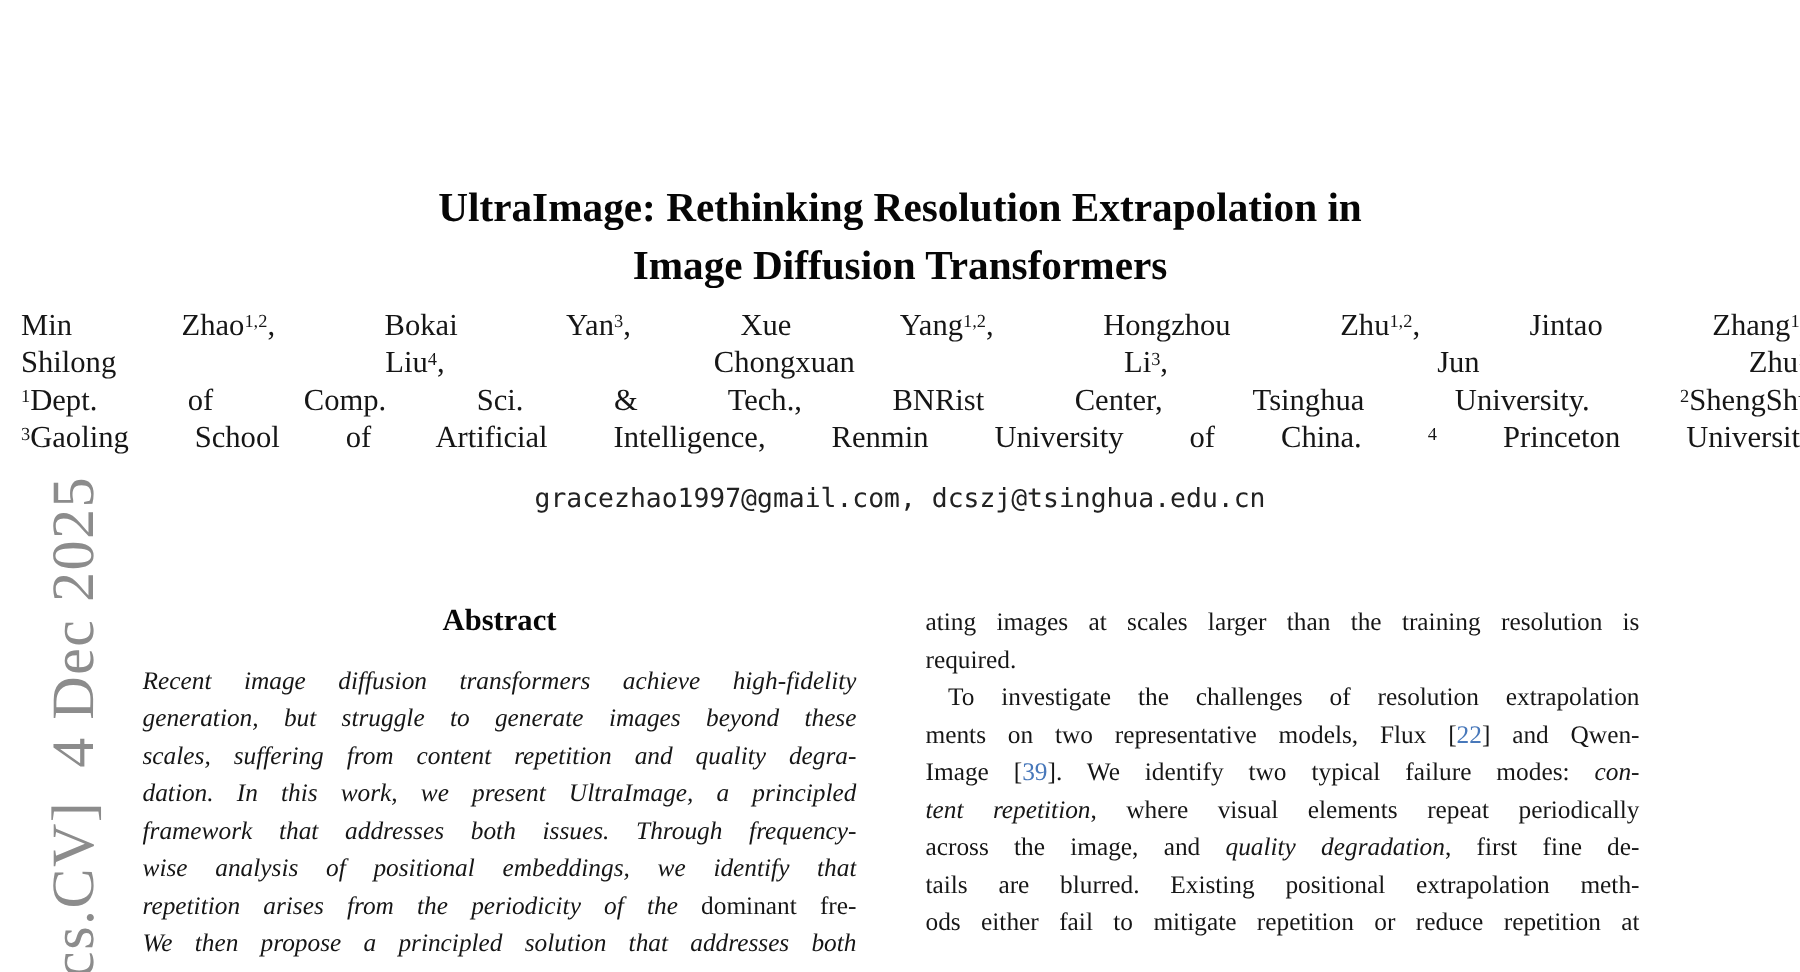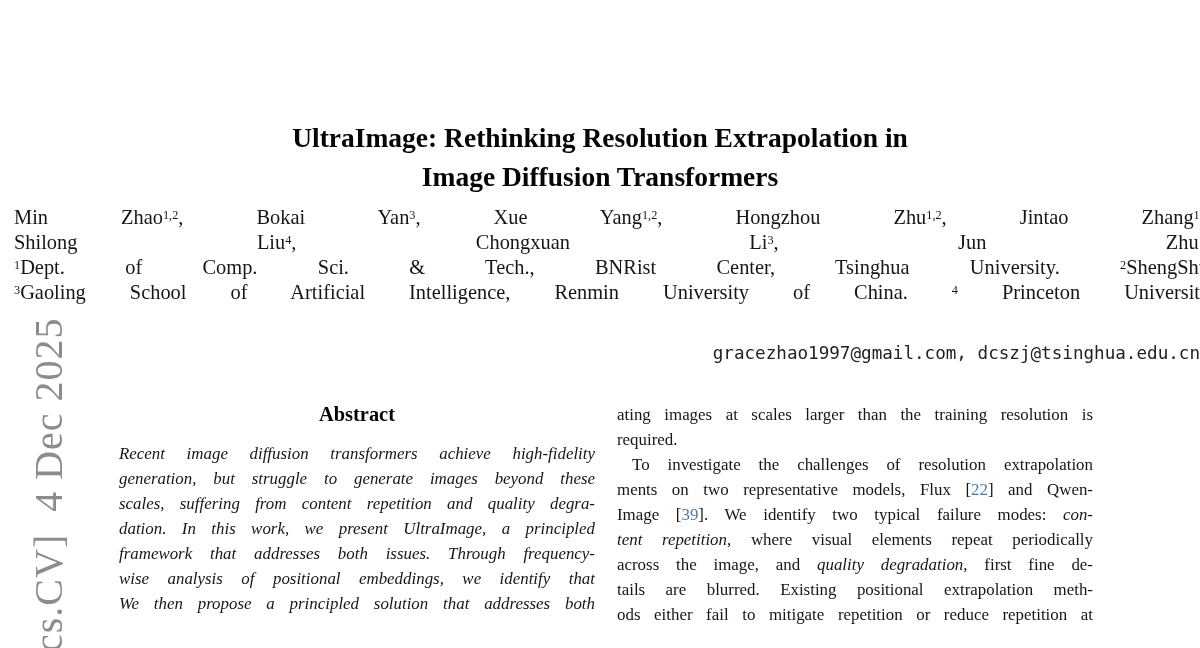--- a/index.html
+++ b/index.html
@@ -44,39 +44,39 @@
   .authors-block {
     position: absolute;
     top: 204px; left: 0; width: 1200px;
     text-align: center;
     font-size: 20.4px;
     line-height: 27.5px;
     margin-left: 14px;
   }
   .email-line {
     position: absolute;
-    top: 340px; left: 0; width: 1200px;
-    text-align: right;
+    top: 320px; left: 0; width: 1200px;
+    text-align: center;
     font-family: "DejaVu Sans Mono", monospace;
     font-size: 17.6px;
     line-height: 26px;
     color: #222222;
   }
 
   
   .col {
     position: absolute;
     top: 402px;
     width: 476px;
     height: 246px;
     overflow: hidden;
     font-size: 16.9px;
     line-height: 25px;
   }
-  .col-left  { left: 119px; }
+  .col-left  { left: 95px; }
   .col-right { left: 617px; }
 
   .abstract-heading {
     text-align: center;
     font-weight: bold;
     font-size: 20.4px;
     line-height: 25px;
     margin-bottom: 14px;
     color: #060606;
   }
@@ -125,20 +125,21 @@
 
   <div class="col col-left">
     <div class="abstract-heading">Abstract</div>
     <div class="abstract-lines">
         <div class="line"><span>Recent image diffusion transformers achieve high-fidelity</span></div>
         <div class="line"><span>generation, but struggle to generate images beyond these</span></div>
         <div class="line"><span>scales, suffering from content repetition and quality degra-</span></div>
         <div class="line"><span>dation. In this work, we present UltraImage, a principled</span></div>
         <div class="line"><span>framework that addresses both issues. Through frequency-</span></div>
         <div class="line"><span>wise analysis of positional embeddings, we identify that</span></div>
+        <div class="line"><span>repetition arises from the periodicity of the </span><span class="s-rm">dominant fre-</span></div>
         <div class="line"><span>We then propose a principled solution that addresses both</span></div>
       </div>
   </div>
 
   <div class="col col-right">
       <div class="line"><span>ating images at scales larger than the training resolution is</span></div>
       <div class="line last"><span>required.</span></div>
       <div class="line indent"><span>To investigate the challenges of resolution extrapolation</span></div>
       <div class="line"><span>ments on two representative models, Flux [</span><span class="s-cite">22</span><span>] and Qwen-</span></div>
       <div class="line"><span>Image [</span><span class="s-cite">39</span><span>]. We identify two typical failure modes: </span><span class="s-it">con-</span></div>

